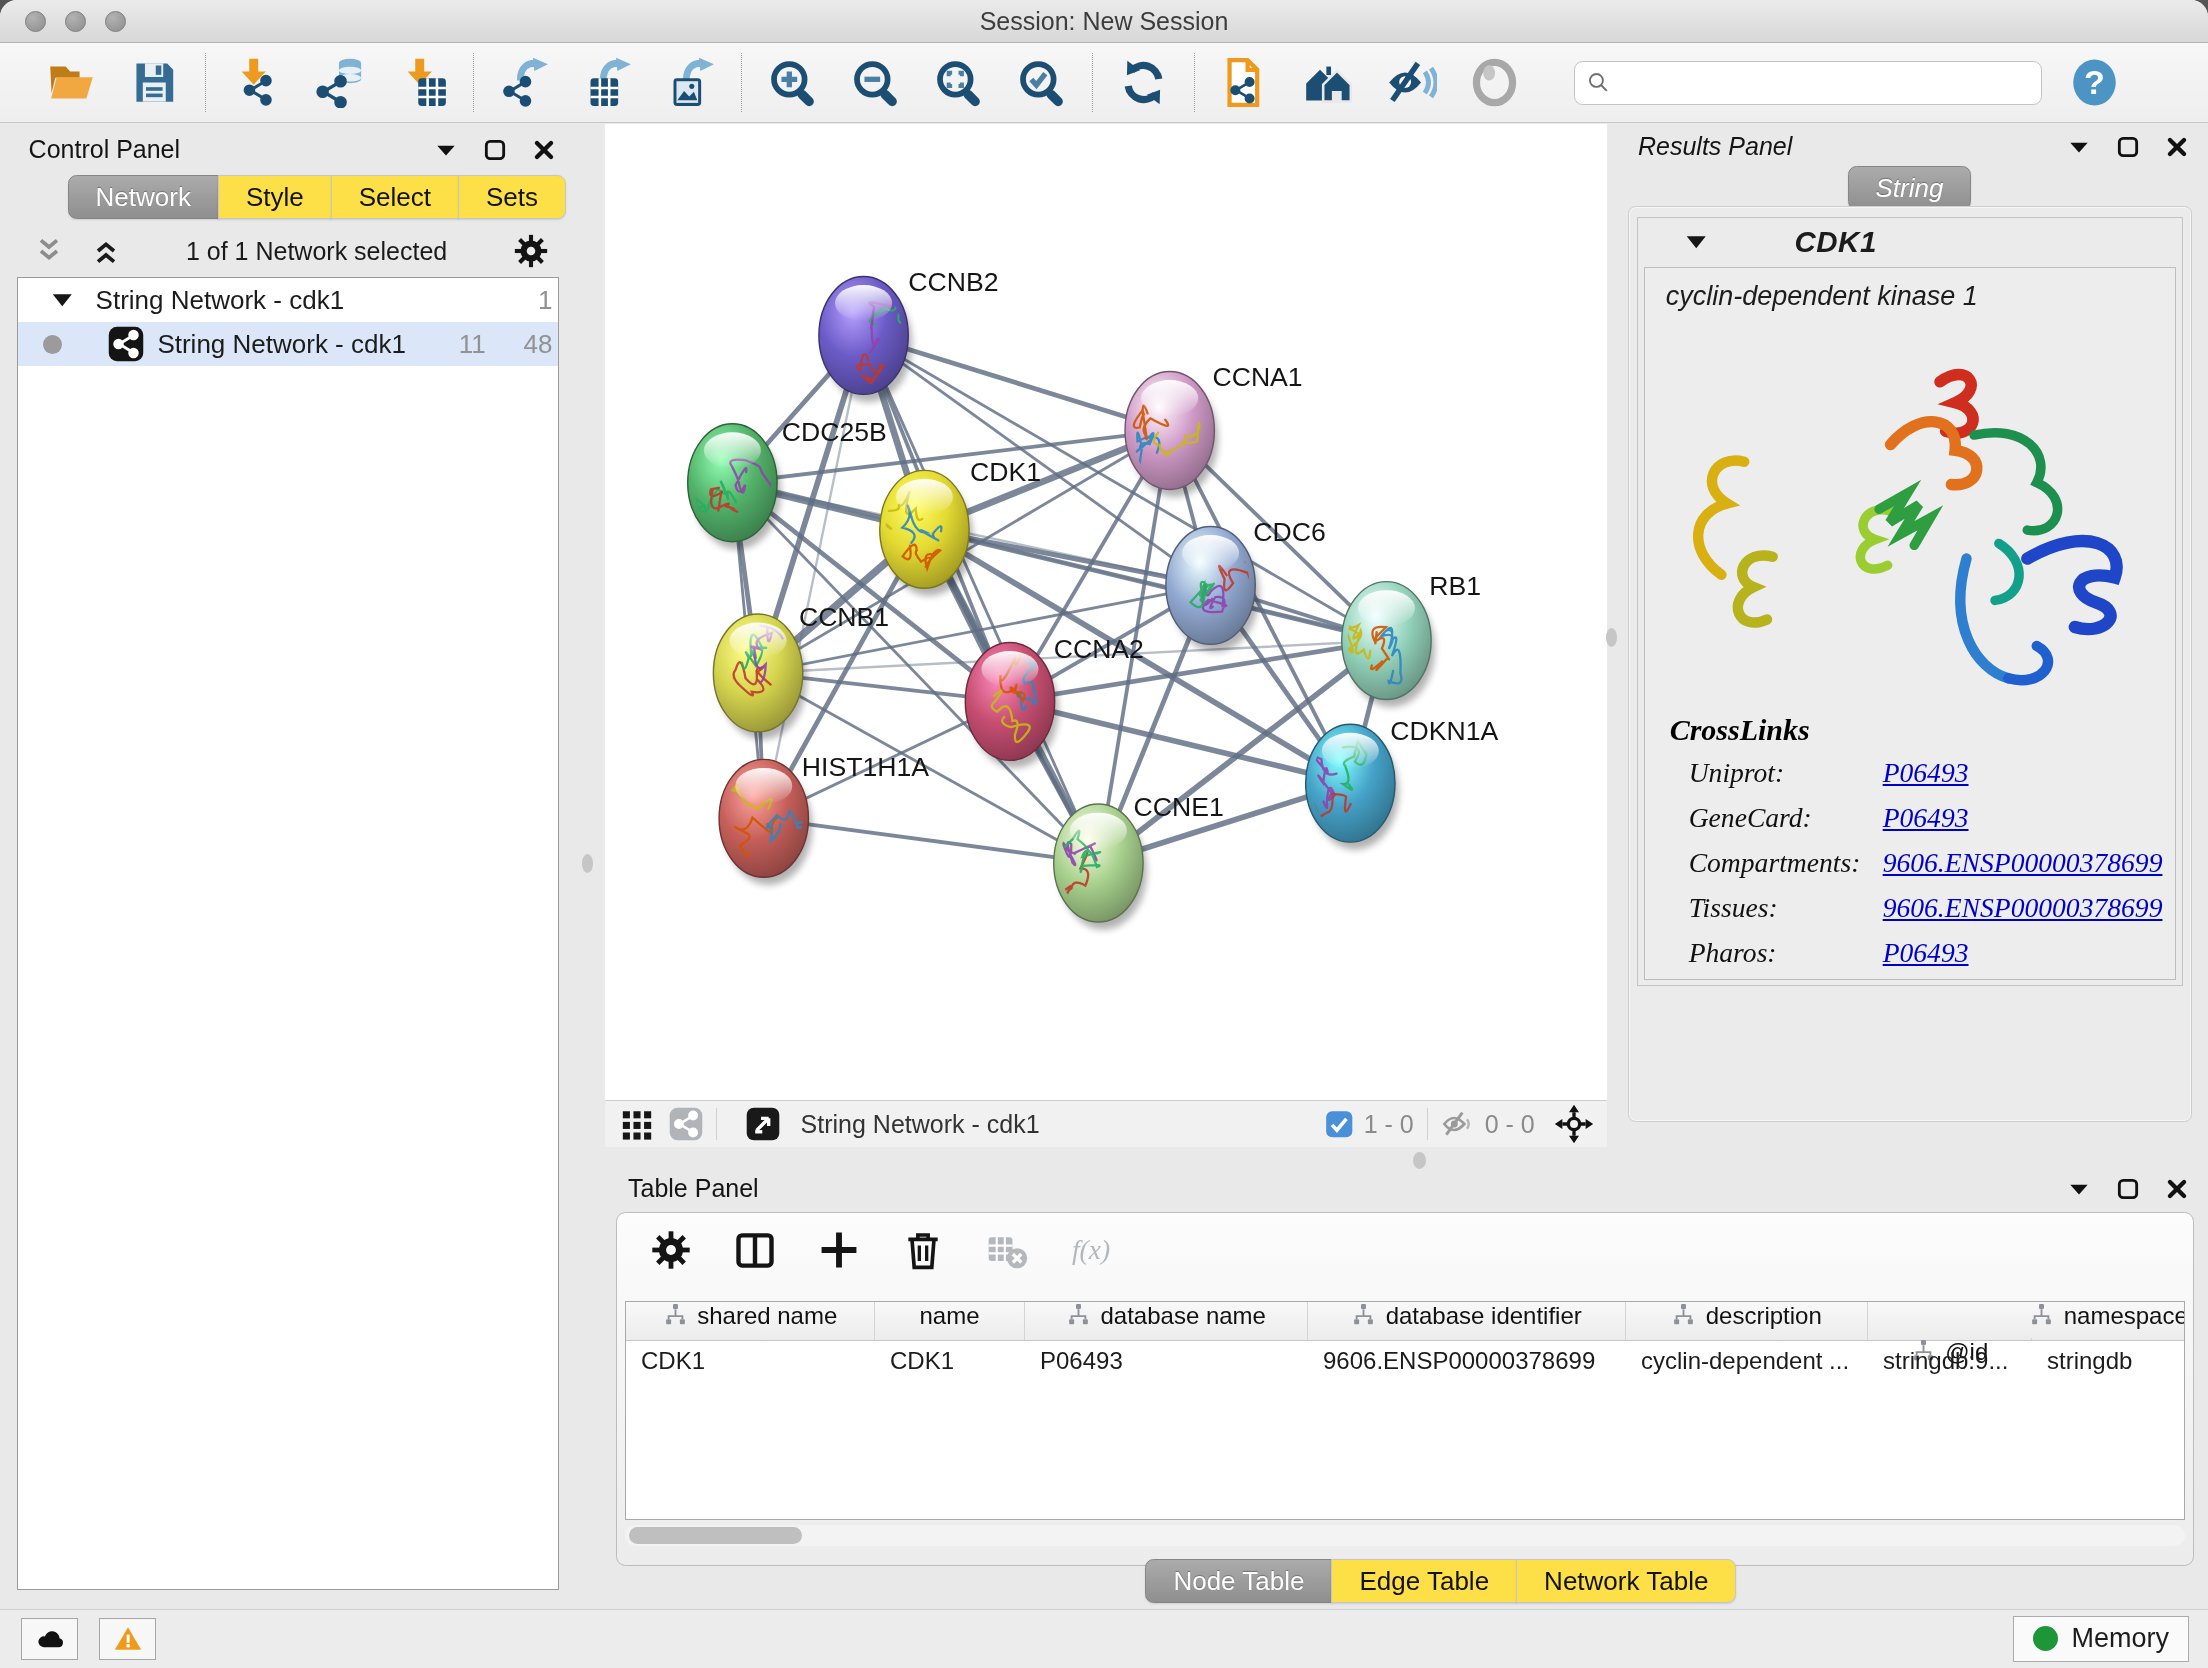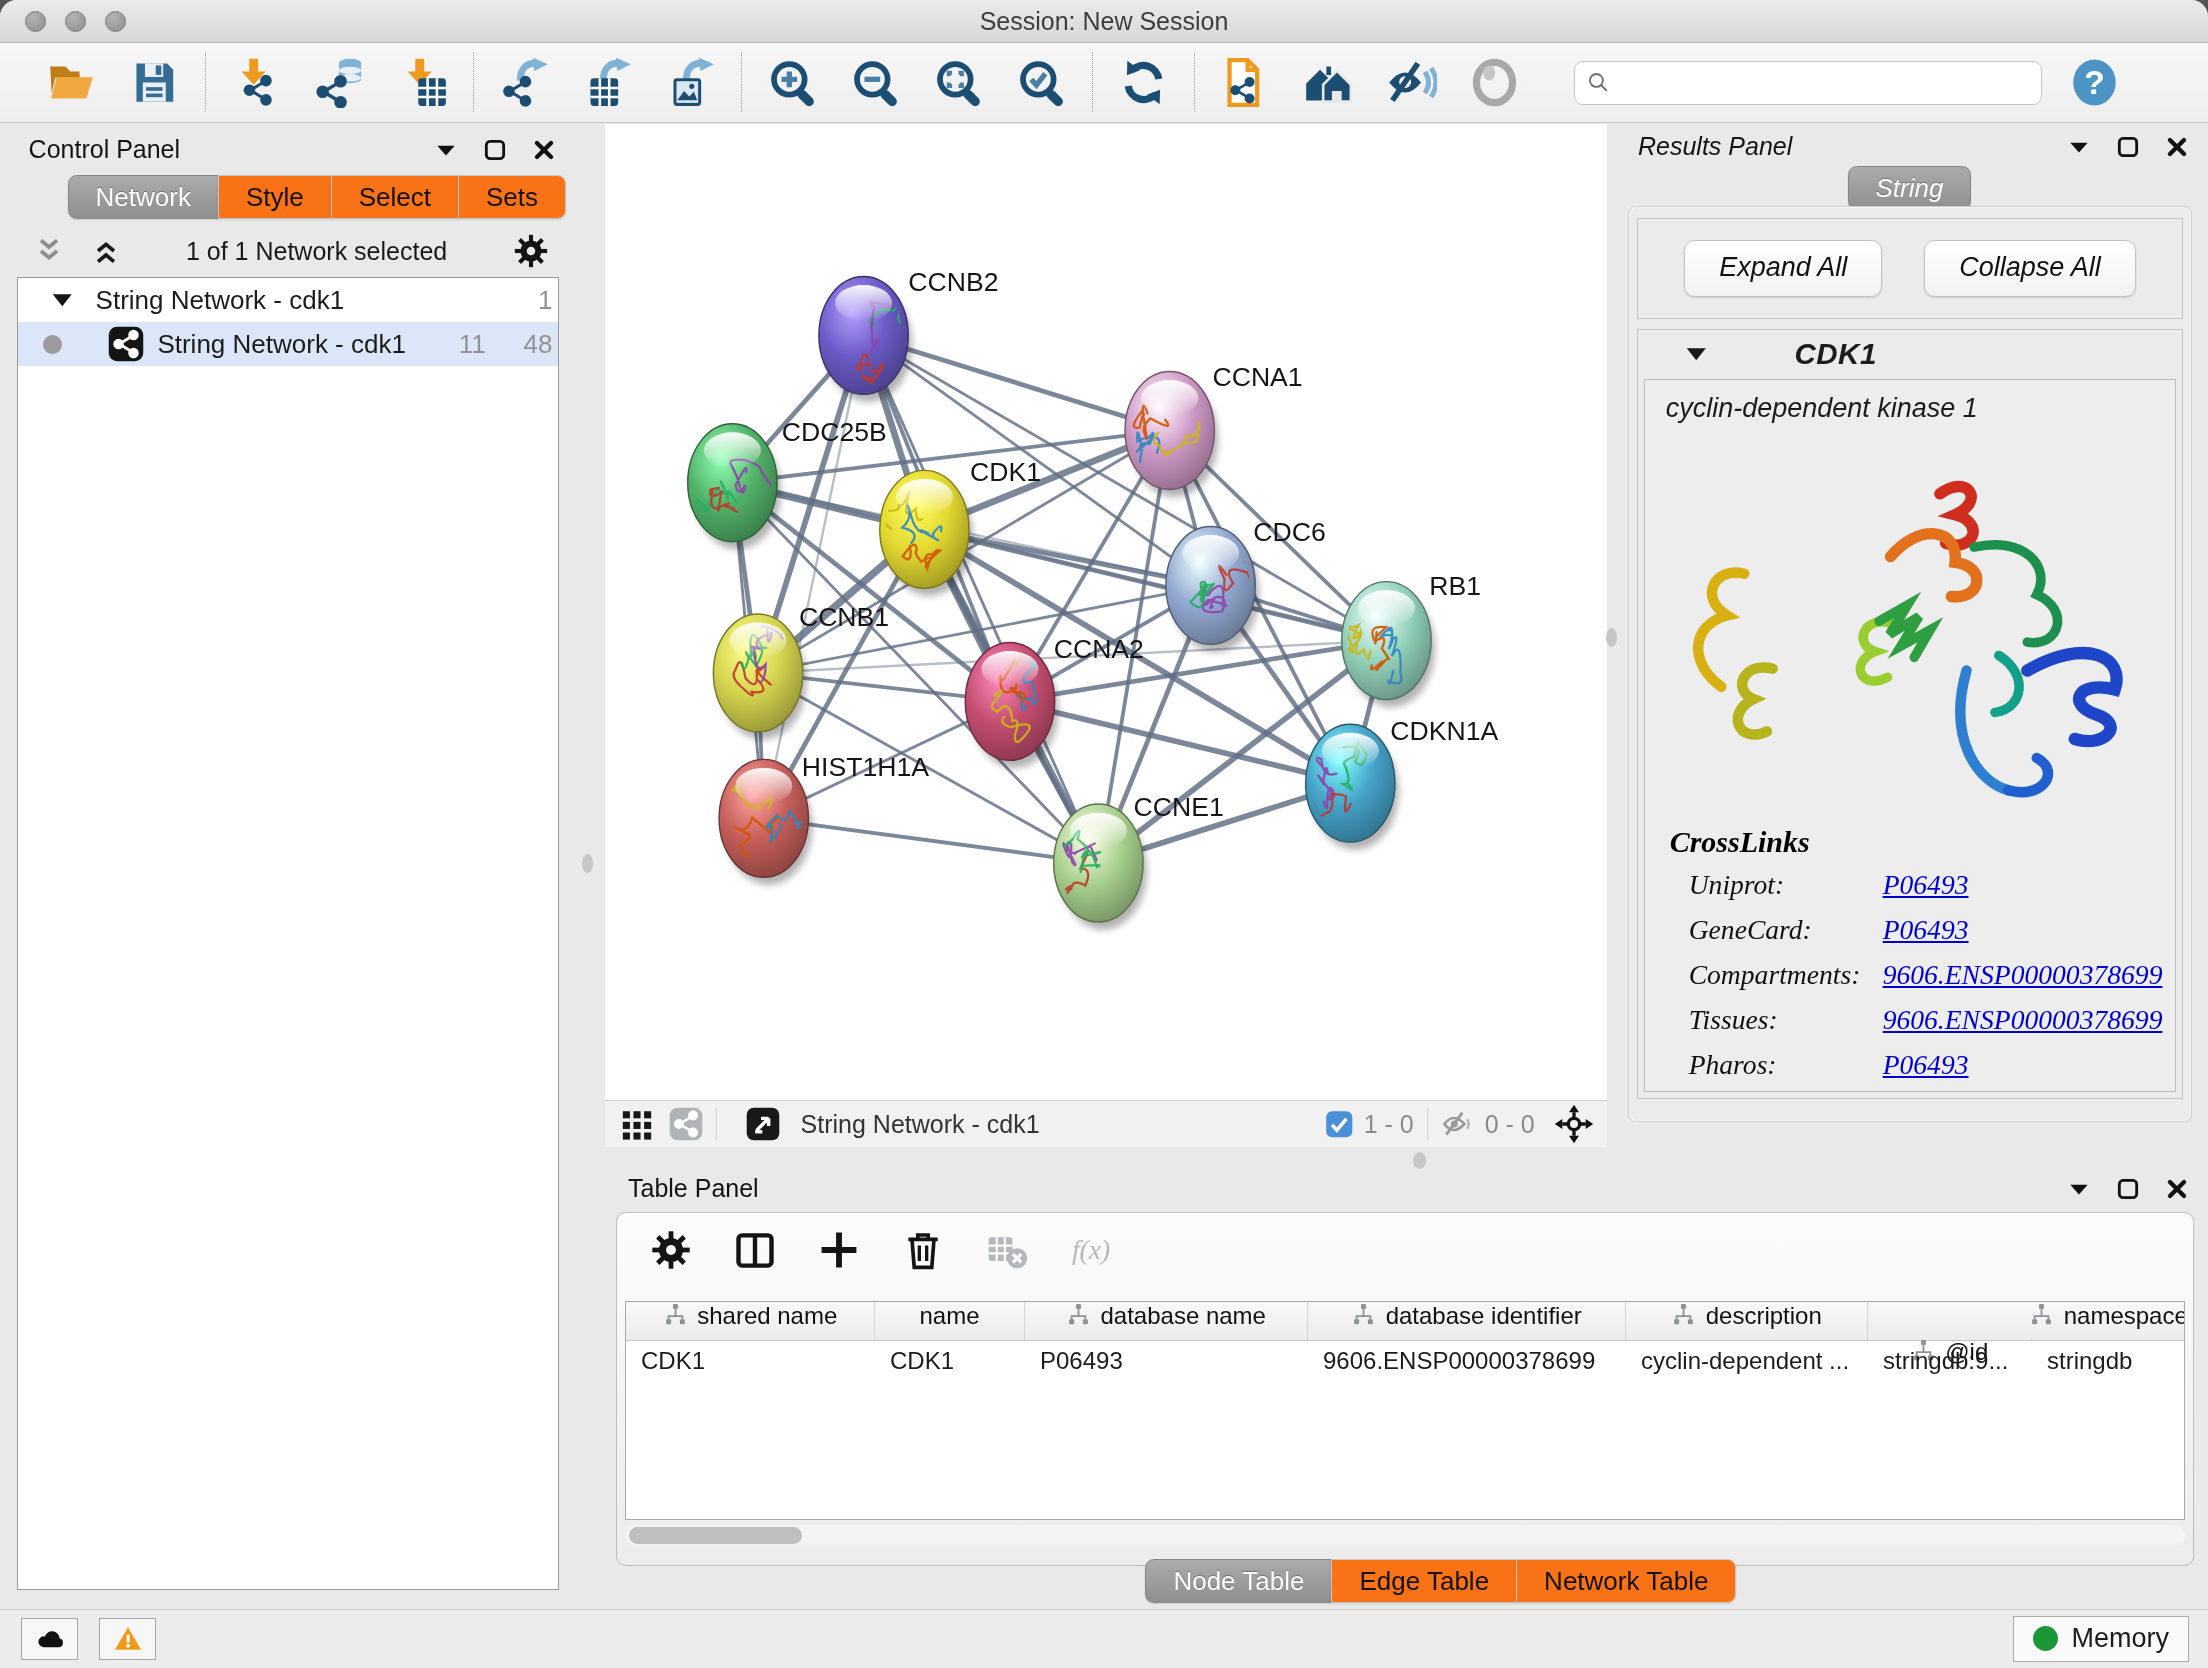--- a/index.html
+++ b/index.html
@@ -26,21 +26,21 @@
   #search-wrap svg{width:25px;height:25px;flex:none;}
   #search-input{border:none;outline:none;flex:1;font-size:24px;height:38px;background:transparent;
     font-family:"Liberation Sans","DejaVu Sans",sans-serif;}
   #help-btn{margin-left:27px;width:51px;height:53px;}
   
   .panel-head{position:absolute;left:21px;top:7.6px;font-size:25px;color:#141414;}
   .panel-ctrls{position:absolute;right:13.3px;top:9.5px;display:flex;gap:23px;align-items:center;}
   .panel-ctrls .pc{width:26px;height:26px;display:inline-block;}
   .panel-ctrls svg{width:100%;height:100%;}
   .seg{display:flex;}
-  .seg .seg-tab{height:42px;line-height:42px;padding:0 27px;font-size:26px;background:#f97316;
+  .seg .seg-tab{height:42px;line-height:42px;padding:0 27px;font-size:26px;background:#fde047;
     border:1px solid #c6c6c6;margin-left:-1px;color:#121212;box-shadow:0 1px 1.9px rgba(0,0,0,.12);}
   .seg .seg-tab:first-child{border-radius:8.6px 0 0 8.6px;}
   .seg .seg-tab:last-child{border-radius:0 8.6px 8.6px 0;}
   .seg .seg-tab.only{border-radius:8.6px;}
   .seg .seg-tab.sel{background:linear-gradient(#ababab,#8f8f8f);color:#fff;border-color:#868686;
     text-shadow:0 -1px 1px rgba(0,0,0,.3);}
   
   #control-panel{position:absolute;left:7.6px;top:127px;width:563px;height:1470px;}
   #cp-tabs{position:absolute;left:61px;top:48px;}
   #cp-toolrow{position:absolute;left:0px;top:103px;width:100%;height:42px;display:flex;align-items:center;}
@@ -691,24 +691,20 @@
       <span class="pc"><svg viewBox="0 0 24 24">
             <path d="M5.5 5.5 18.5 18.5M18.5 5.5 5.5 18.5" stroke="#111" stroke-width="4" stroke-linecap="round"></path>
           </svg></span>
     </div>
     <div id="rp-tab">
       <div class="seg">
           <span class="seg-tab only sel">String</span>
         </div>
     </div>
     <div id="rp-box">
-      <div id="rp-buttons">
-        <span class="rp-btn">Expand All</span>
-        <span class="rp-btn">Collapse All</span>
-      </div>
       <div id="cdk-panel">
         <div id="cdk-title">
           <span class="tri"><svg viewBox="0 0 24 24">
                 <path d="M4 7h16l-8 10z" fill="#161616"></path>
               </svg></span>
           <span class="nm">CDK1</span>
         </div>
         <div id="cdk-content">
           <div id="cdk-desc">cyclin-dependent kinase 1</div>
           <svg id="ribbon" width="510" height="380" viewBox="0 0 536 400">

